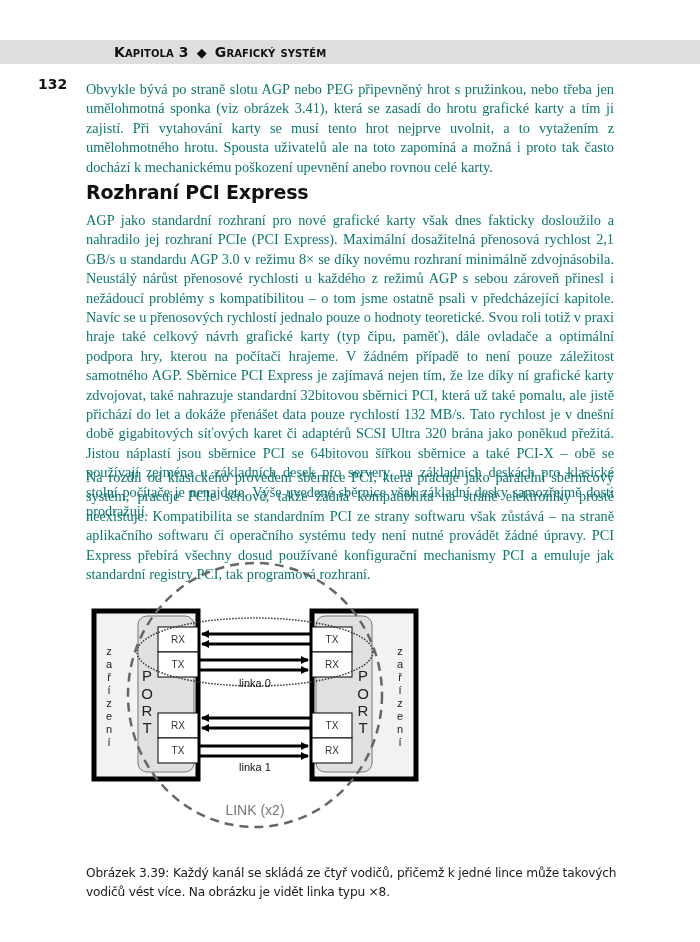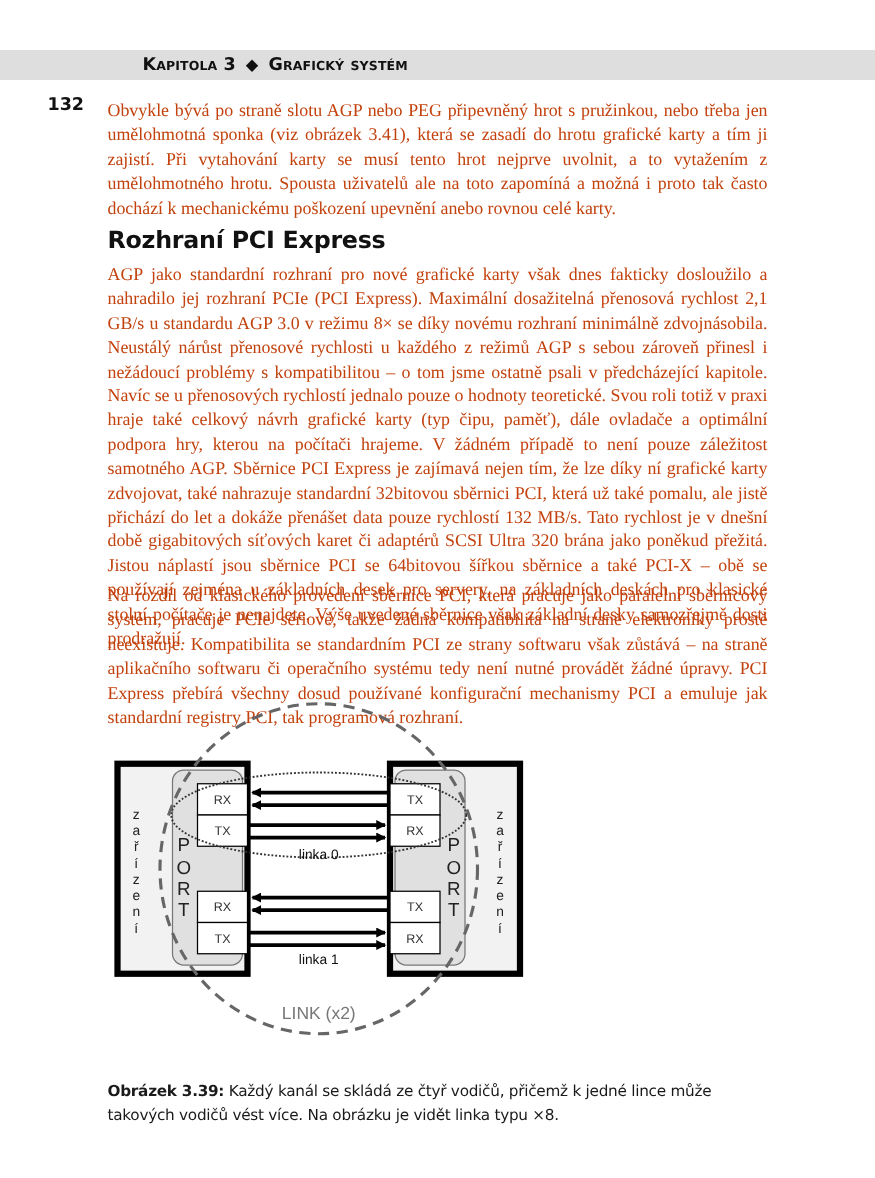--- a/index.html
+++ b/index.html
@@ -1,29 +1,29 @@
 <!DOCTYPE html>
 <html><head>
   <meta charset="utf-8">
   <style>
     html, body { margin:0; padding:0; background:#ffffff; }
     body { width:700px; height:942px; position:relative; overflow:hidden; color:#1a1a1a; }
     .header-band { position:absolute; left:0; top:40px; width:700px; height:24px; background:#dedede; }
     .page-number { position:absolute; left:38px; top:44px; font-family:"DejaVu Sans", sans-serif; font-weight:bold; font-size:14px; color:#111;margin-top:32px; }
     .chapter { position:absolute; left:114px; top:44px; font-family:"DejaVu Sans", sans-serif; font-weight:bold; font-size:14px; color:#111; font-variant:small-caps; letter-spacing:0.1px; }
     .chapter .diamond { display:inline-block; margin:0 8px; font-size:13px; }
-    .body-text { position:absolute; left:86px; width:528px; font-family:"Liberation Serif", serif; font-size:14.3px; line-height:19.4px; text-align:justify; color:#c2410c; }
+    .body-text { position:absolute; left:86px; width:528px; font-family:"Liberation Serif", serif; font-size:14.3px; line-height:19.4px; text-align:justify; color:#0f766e; }
     .p1 { top:80px; }
     .h2 { position:absolute; left:86px; top:181px; font-family:"DejaVu Sans", sans-serif; font-weight:bold; font-size:19px; color:#111; letter-spacing:-0.2px; }
     .p2 { top:211px; }
     .p3 { top:468px; }
     .body-text p { margin:0; }
     .figure { position:absolute; left:80px; top:553px; width:360px; height:280px; }
     .caption { position:absolute; left:86px; top:864px; width:540px; font-family:"DejaVu Sans", sans-serif; font-size:12.2px; line-height:19px; color:#1a1a1a; letter-spacing:-0.2px; }
-    .caption b { font-weight:bold; }
+    .caption b { font-weight:normal; }
     svg text { font-family:"Liberation Sans", sans-serif; }
   </style>
 </head>
 <body>
 
 <div class="header-band"></div>
 <div class="page-number">132</div>
 <div class="chapter">
   <span>Kapitola 3</span><span class="diamond">◆</span><span>Grafický systém</span>
 </div>

